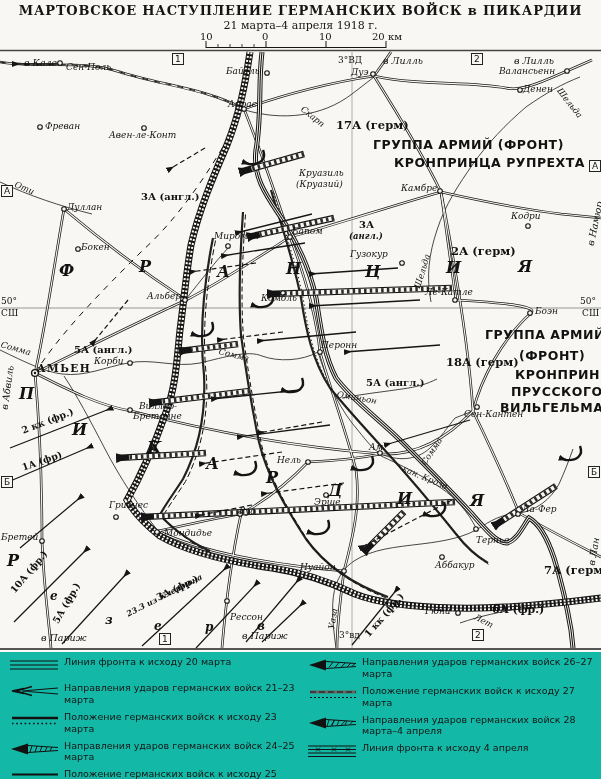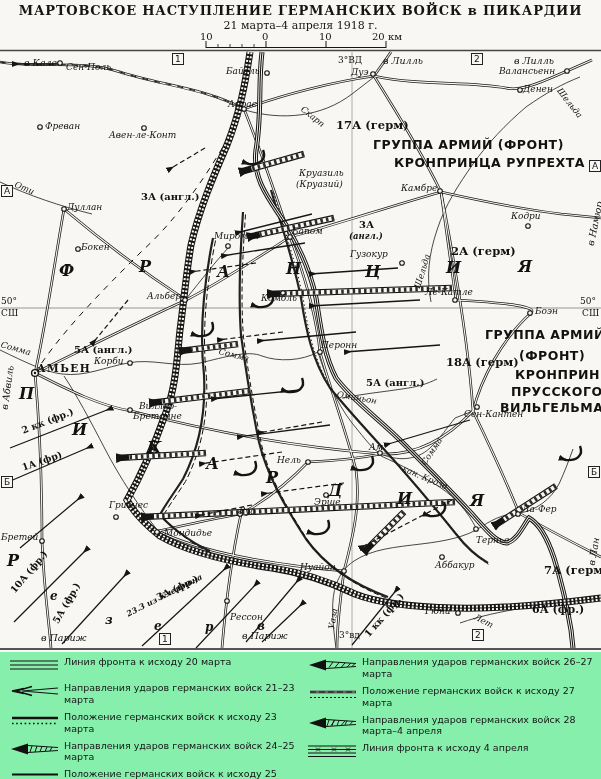--- a/index.html
+++ b/index.html
@@ -14,27 +14,27 @@
   .t{font:italic 9px "DejaVu Serif",serif;}
   .c{font:bold 10.5px "DejaVu Serif",serif;letter-spacing:1.5px;}
   .r{font:italic 8.5px "DejaVu Serif",serif;}
   .e{font:italic 9.5px "DejaVu Serif",serif;}
   .g{font:9px "DejaVu Serif",serif;}
   .b{font:9px "DejaVu Sans",sans-serif;border:1px solid #222;padding:0 2px;background:#f8f7f3;}
   .ad{font:bold 11.5px "DejaVu Serif",serif;}
   .ae{font:bold 10px "DejaVu Serif",serif;}
   .ae2{font:bold italic 8.5px "DejaVu Serif",serif;}
   .af{font:bold 9.5px "DejaVu Serif",serif;}
-  .af2{font:bold 11px "DejaVu Serif",serif;padding-left:40px;}
+  .af2{font:bold 11px "DejaVu Serif",serif;}
   .afs{font:bold italic 8px "DejaVu Serif",serif;}
   .h{font:bold 12.5px "DejaVu Sans",sans-serif;letter-spacing:.5px;}
   .s{font:italic 600 16px "DejaVu Serif",serif;}
   .s2{font:italic 600 12px "DejaVu Serif",serif;}
   .scale-num{position:absolute;font:10px "DejaVu Serif",serif;}
-  #legend{position:absolute;left:0;top:652px;width:601px;height:127px;background:#86efac;}
+  #legend{position:absolute;left:0;top:652px;width:601px;height:127px;background:#14b8a6;}
   .lg-col{position:absolute;top:4px;}
   .lg-item{display:flex;align-items:flex-start;margin-bottom:5px;}
   .lg-sym{flex:0 0 56px;padding-top:1px;}
   .lg-txt{font:9.5px "DejaVu Sans",sans-serif;line-height:1.25;color:#151515;}
 </style>
 </head>
 <body>
 
 <div id="stage">
   <div class="title">МАРТОВСКОЕ НАСТУПЛЕНИЕ ГЕРМАНСКИХ ВОЙСК в ПИКАРДИИ</div>

